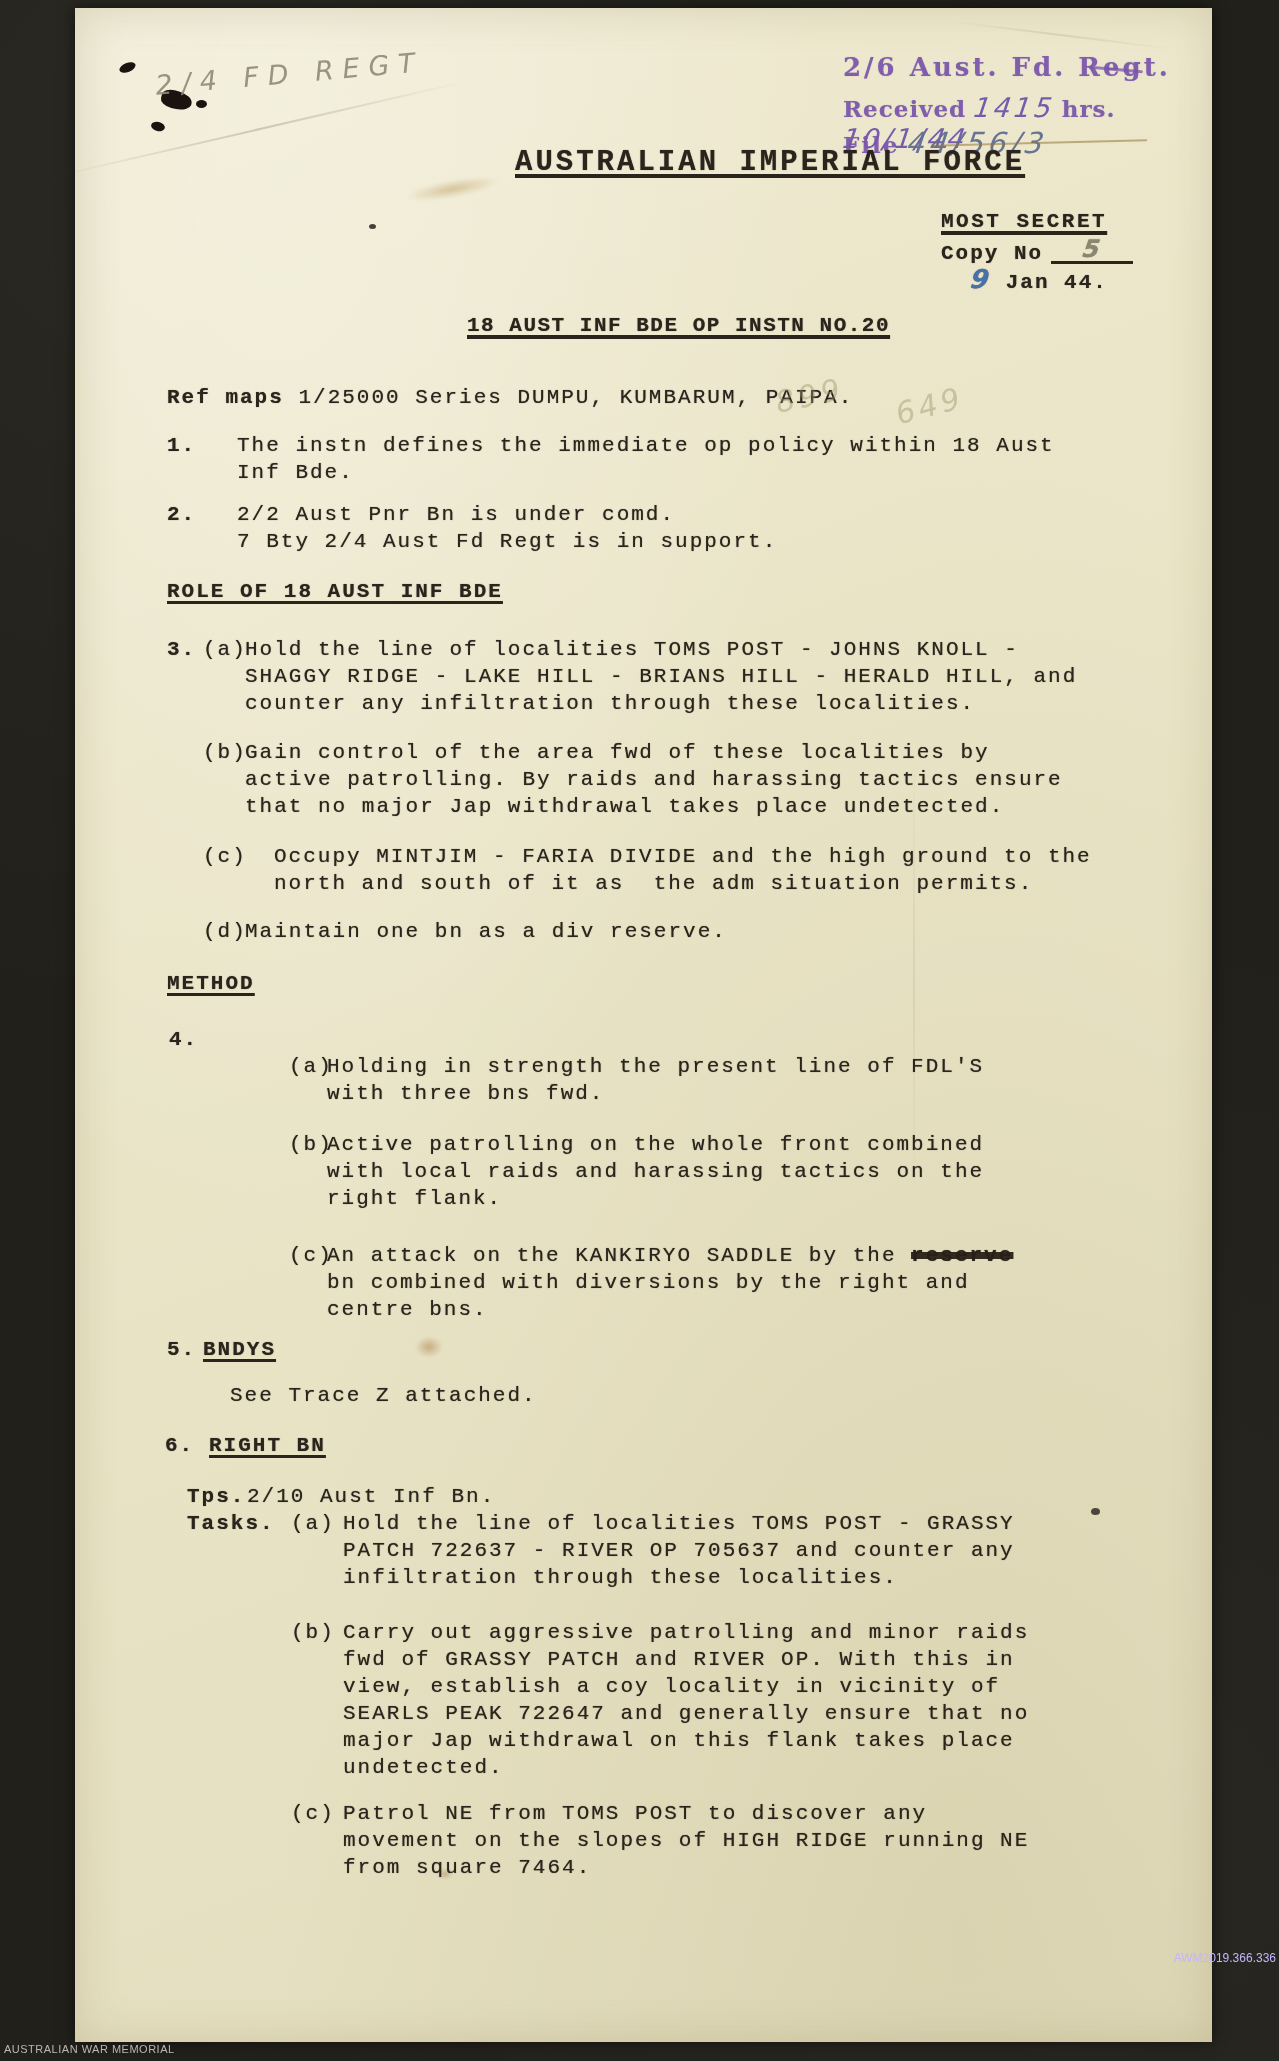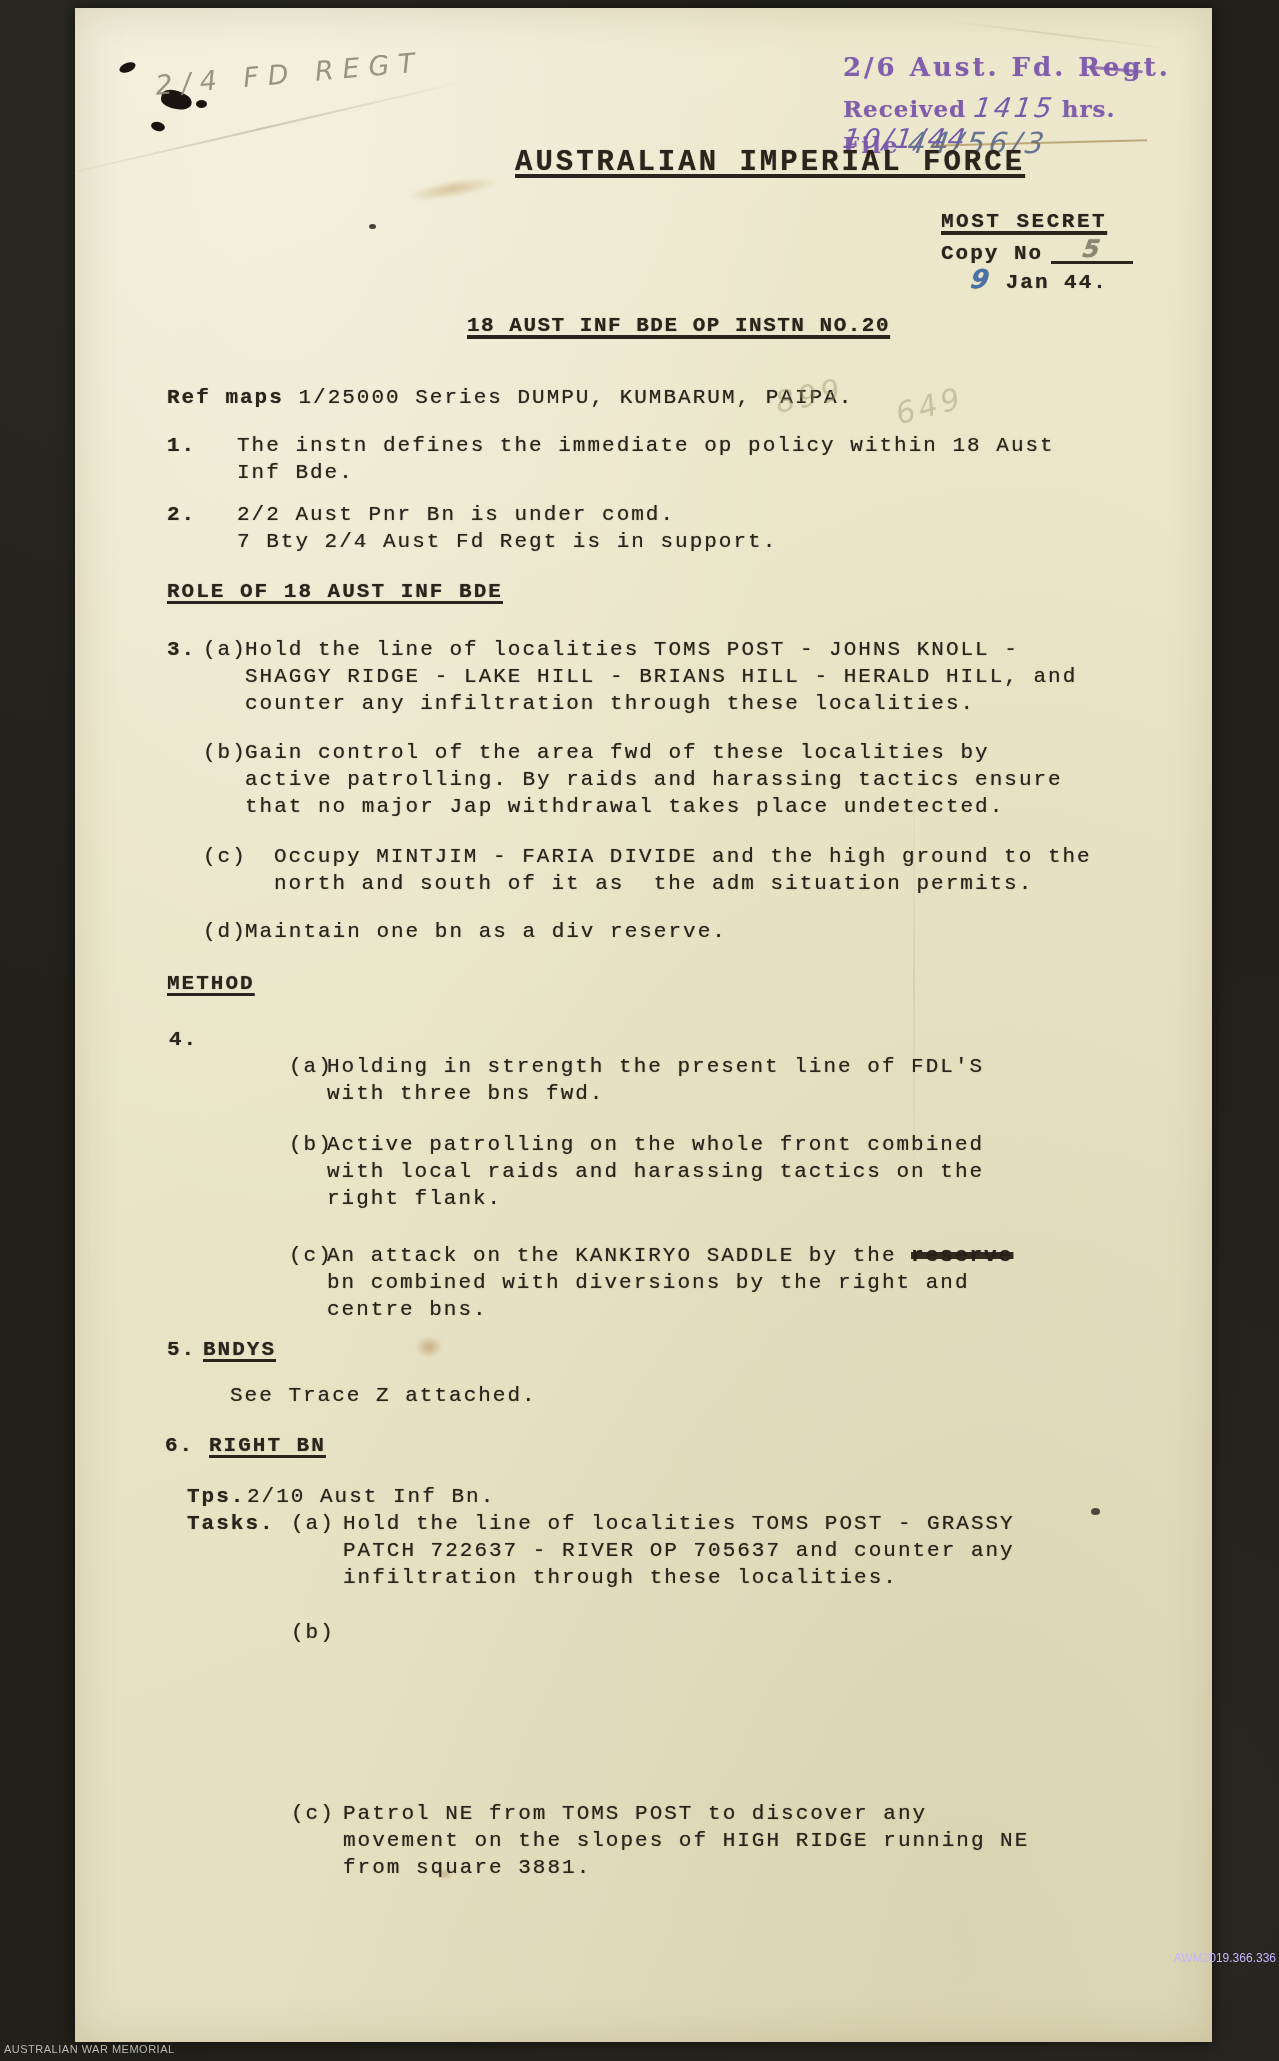--- a/index.html
+++ b/index.html
@@ -246,23 +246,29 @@
     <span class="und">RIGHT BN</span>
   </div>
   <span class="type bold" id="tps-label">Tps.</span>
   <div class="type" id="tps-value">2/10 Aust Inf Bn.</div>
   <span class="type bold" id="tasks-label">Tasks.</span>
   <span class="type" id="p6a-letter">(a)</span>
   <div class="type pre" id="p6a-text">Hold the line of localities TOMS POST - GRASSY
 PATCH 722637 - RIVER OP 705637 and counter any
 infiltration through these localities.</div>
   <span class="type" id="p6b-letter">(b)</span>
+  <div class="type pre" id="p6b-text">Carry out aggressive patrolling and minor raids
+fwd of GRASSY PATCH and RIVER OP. With this in
+view, establish a coy locality in vicinity of
+SEARLS PEAK 722647 and generally ensure that no
+major Jap withdrawal on this flank takes place
+undetected.</div>
   <span class="type" id="p6c-letter">(c)</span>
   <div class="type pre" id="p6c-text">Patrol NE from TOMS POST to discover any
 movement on the slopes of HIGH RIDGE running NE
-from square 3881.</div>
+from square 7464.</div>
 
   <span class="faint" id="faint1">899</span>
   <span class="faint" id="faint2">649</span>
 </div>
 
 <span id="footer-left">AUSTRALIAN WAR MEMORIAL</span>
 <span id="footer-right">AWM2019.366.336</span>
 
 </body></html>

